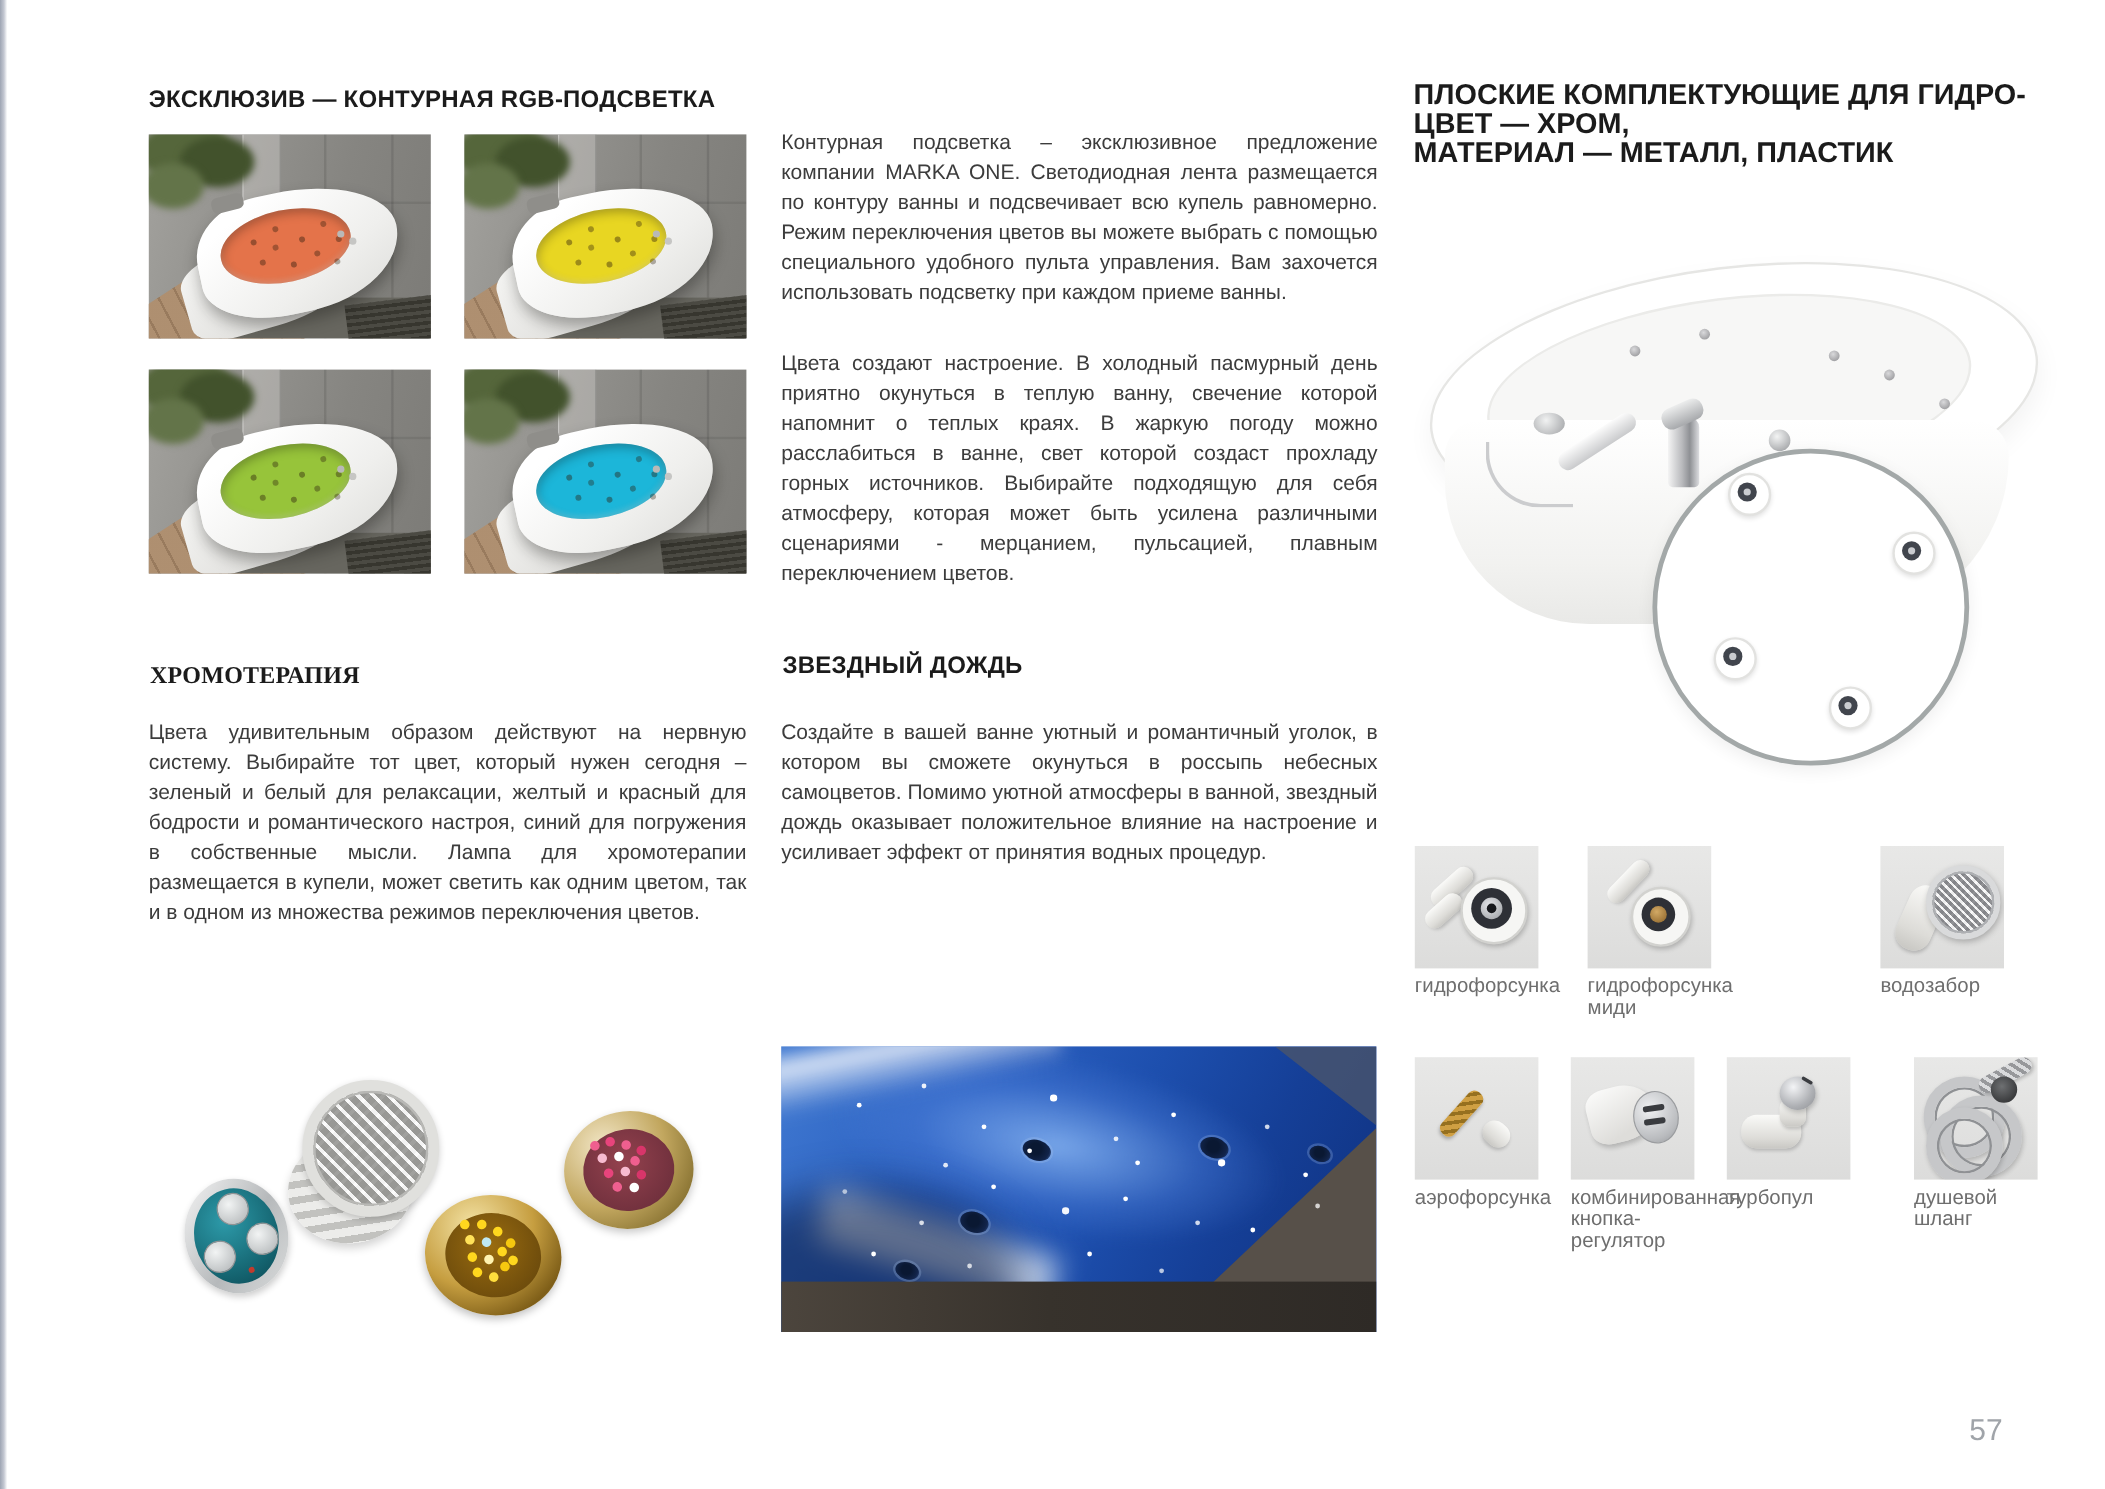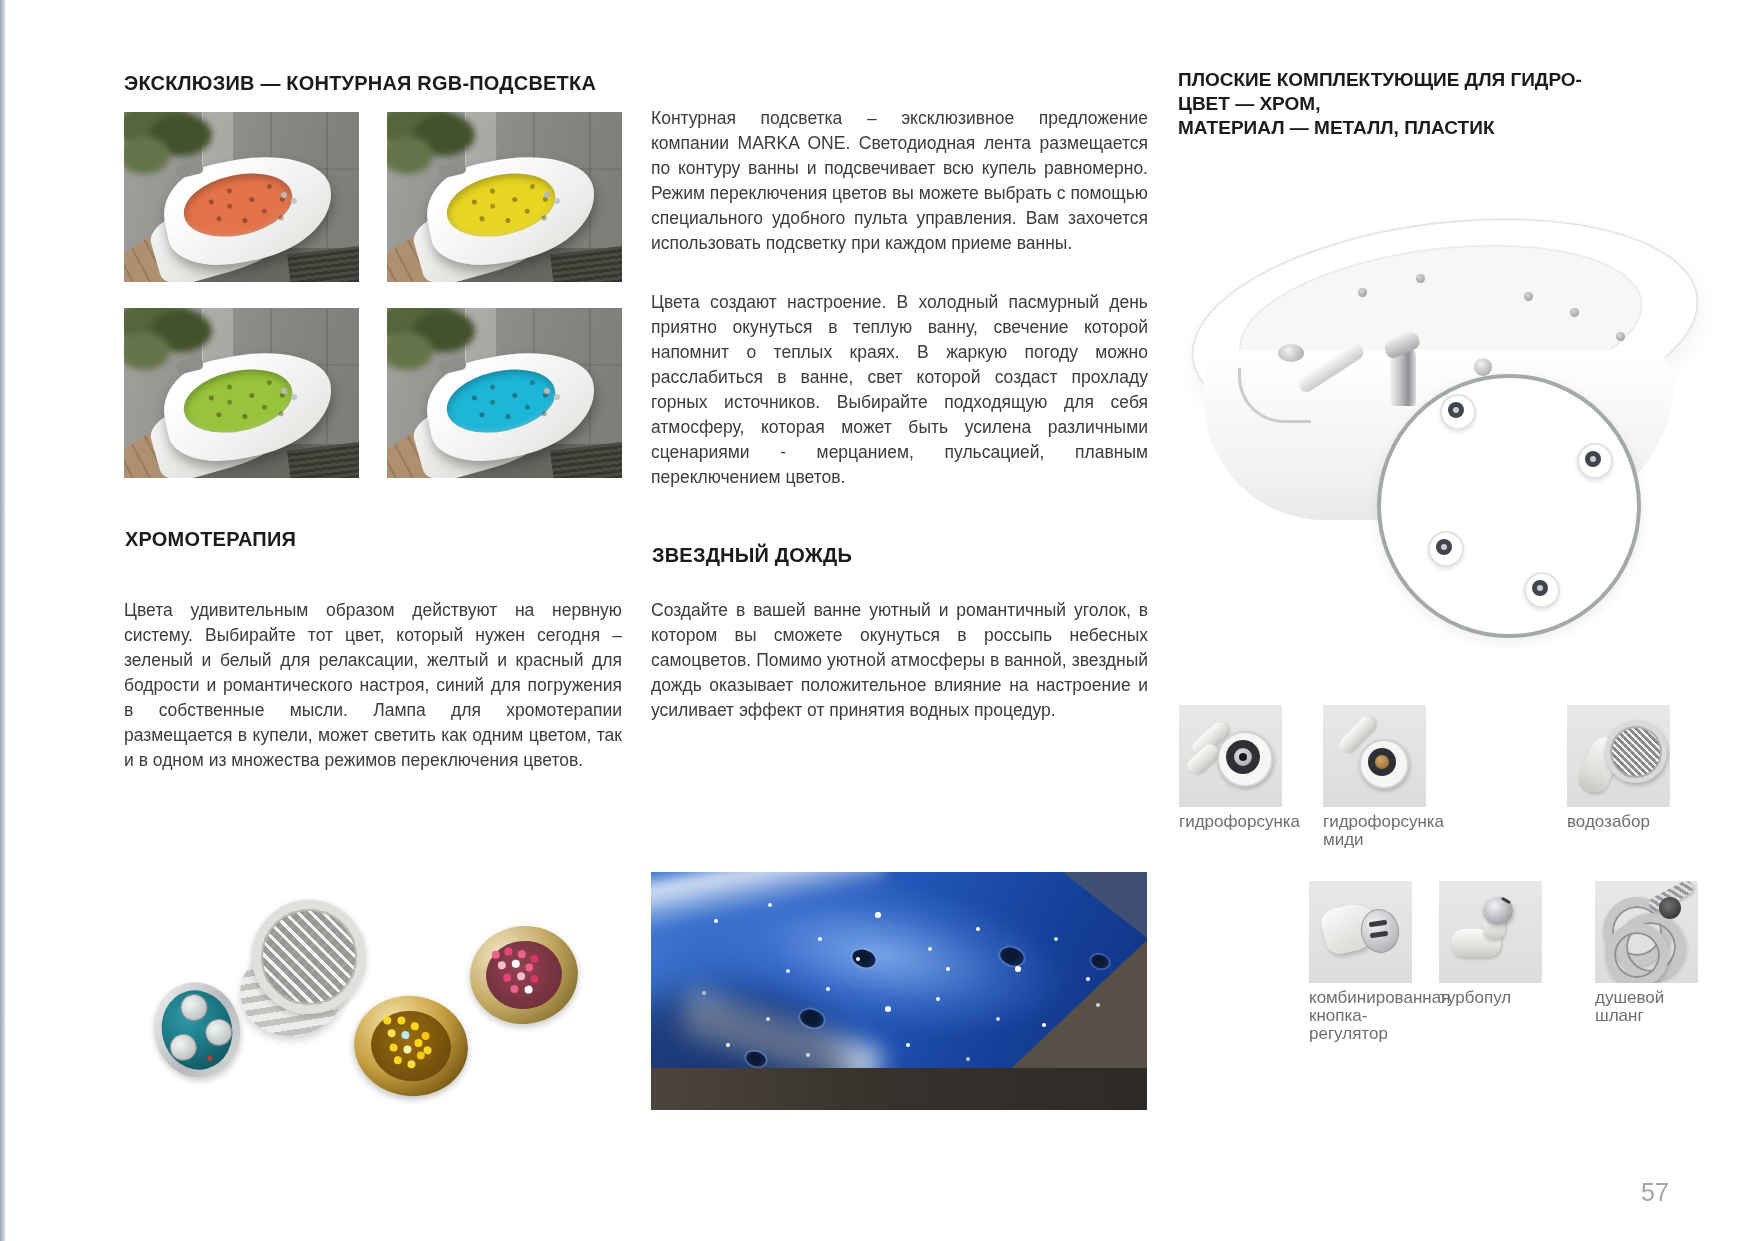--- a/index.html
+++ b/index.html
@@ -4,21 +4,21 @@
 <style>
   html,body{margin:0;padding:0;background:#ffffff;}
   .page{position:relative;width:1754px;height:1241px;background:#ffffff;overflow:hidden;
         font-family:"Liberation Sans","DejaVu Sans",sans-serif;}
   .abs{position:absolute;}
   
   .edge{left:0;top:0;width:6px;height:1241px;
         background:linear-gradient(90deg,#9ea5b3 0,#c4c8d2 55%,#ffffff 100%);}
   
   .h1{font-size:20px;font-weight:bold;color:#1b1b1b;letter-spacing:.2px;white-space:nowrap;}
-  .h1block{font-size:19px;font-weight:bold;color:#1b1b1b;line-height:24px;width:520px;}
+  .h1block{font-size:24px;font-weight:bold;color:#1b1b1b;line-height:24px;width:520px;}
   
   .body{font-size:17.5px;line-height:25px;color:#3c3c3c;text-align:justify;}
   
   .scene{width:235px;height:170px;overflow:hidden;
          background:linear-gradient(105deg,#a3a29e 0%,#908f8b 38%,#868581 62%,#7c7b77 100%);}
   .scene>div{position:absolute;}
   .sc-panel{left:33%;top:0;width:13%;height:72%;background:rgba(215,214,210,.38);
             border-left:1px solid rgba(255,255,255,.35);border-right:1px solid rgba(90,90,88,.3);}
   .sc-seam1{left:62%;top:0;width:2px;height:100%;background:rgba(0,0,0,.10);}
   .sc-seam2{left:86%;top:0;width:2px;height:100%;background:rgba(0,0,0,.10);}
@@ -274,21 +274,21 @@
     <div class="rt-spout"></div>
     <div class="rt-spouthead"></div>
     <div class="rt-knob"></div>
     <div class="rt-circle"></div>
     <div class="rt-jet" style="left:262px;top:184px;"></div>
     <div class="rt-jet" style="left:399px;top:233px;"></div>
     <div class="rt-jet" style="left:250px;top:321px;"></div>
     <div class="rt-jet" style="left:346px;top:362px;"></div>
   </div>
 
-  <div class="abs h1" style="left:125px;top:528px;">ХРОМОТЕРАПИЯ</div>
+  <div class="abs h1" style="left:125px;top:552px;font-family:Liberation Serif, serif;">ХРОМОТЕРАПИЯ</div>
   <div class="abs h1" style="left:652px;top:544px;">ЗВЕЗДНЫЙ ДОЖДЬ</div>
 
   <div class="abs body" style="left:124px;top:598px;width:498px;">Цвета удивительным образом действуют на нервную систему. Выбирайте тот цвет, который нужен сегодня – зеленый и белый для релаксации, желтый и красный для бодрости и романтического настроя, синий для погружения в собственные мысли. Лампа для хромотерапии размещается в купели, может светить как одним цветом, так и в одном из множества режимов переключения цветов.</div>
   <div class="abs body" style="left:651px;top:598px;width:497px;">Создайте в вашей ванне уютный и романтичный уголок, в котором вы сможете окунуться в россыпь небесных самоцветов. Помимо уютной атмосферы в ванной, звездный дождь оказывает положительное влияние на настроение и усиливает эффект от принятия водных процедур.</div>
 
   <div class="abs lamps" style="left:124px;top:880px;width:497px;height:235px;">
     <div class="lp-remote">
       <div class="ring"></div>
       <div class="face"></div>
       <div class="lp-btn" style="left:32px;top:12px;"></div>
@@ -348,20 +348,27 @@
     </div>
     <div class="clabel">гидрофорсунка миди</div>
   </div>
   <div class="abs comp" style="left:1567px;top:705px;">
     <div class="thumb">
       <div class="pipe" style="left:18px;top:32px;width:30px;height:56px;transform:rotate(24deg);border-radius:14px;"></div>
       <div class="mesh" style="left:38px;top:16px;width:52px;height:52px;"></div>
     </div>
     <div class="clabel">водозабор</div>
   </div>
+  <div class="abs comp" style="left:1179px;top:881px;">
+    <div class="thumb">
+      <div class="brass" style="left:32px;top:24px;width:14px;height:46px;transform:rotate(42deg);"></div>
+      <div class="pipe" style="left:56px;top:54px;width:24px;height:20px;border-radius:10px;transform:rotate(42deg);"></div>
+    </div>
+    <div class="clabel">аэрофорсунка</div>
+  </div>
   <div class="abs comp" style="left:1309px;top:881px;">
     <div class="thumb">
       <div class="cone" style="left:14px;top:24px;width:56px;height:46px;transform:rotate(-14deg);"></div>
       <div class="coneface" style="left:52px;top:28px;width:36px;height:42px;transform:rotate(-10deg);"></div>
       <div class="slot" style="left:60px;top:40px;width:18px;height:5px;transform:rotate(-8deg);"></div>
       <div class="slot" style="left:61px;top:51px;width:18px;height:5px;transform:rotate(-8deg);"></div>
     </div>
     <div class="clabel">комбинированная кнопка-регулятор</div>
   </div>
   <div class="abs comp" style="left:1439px;top:881px;">

